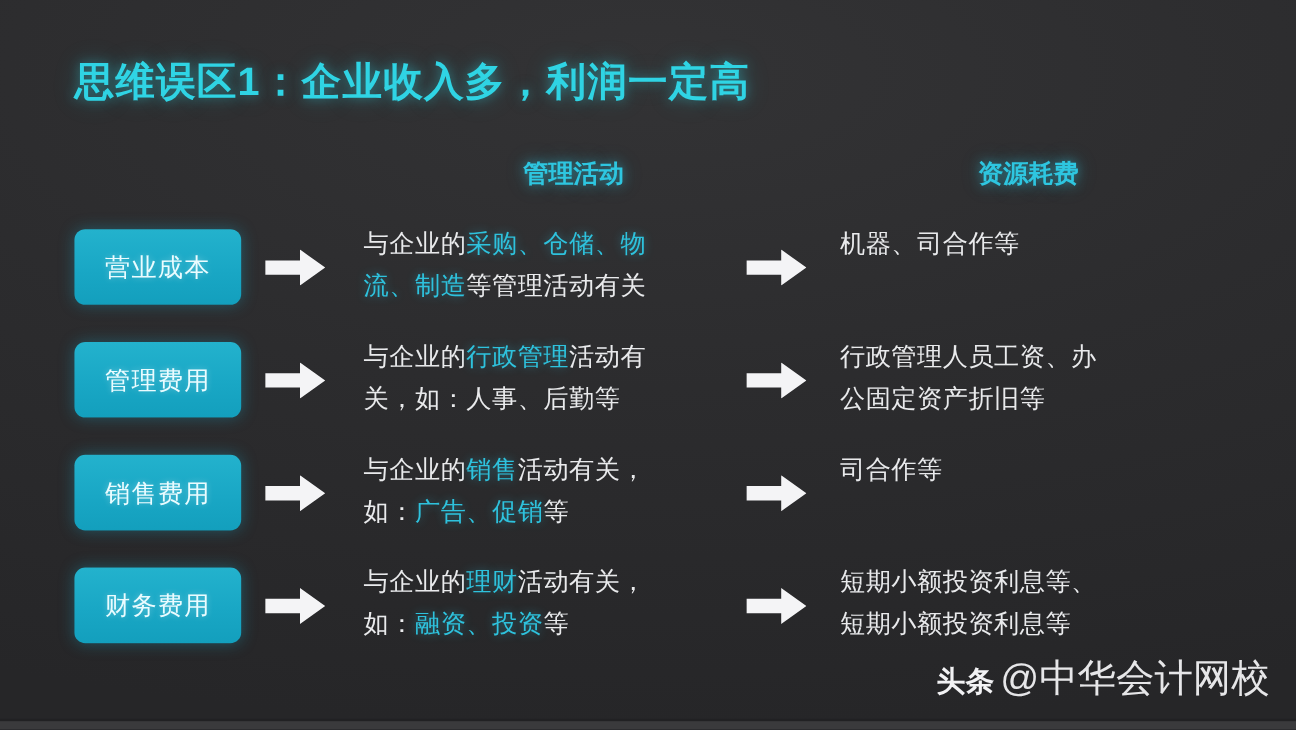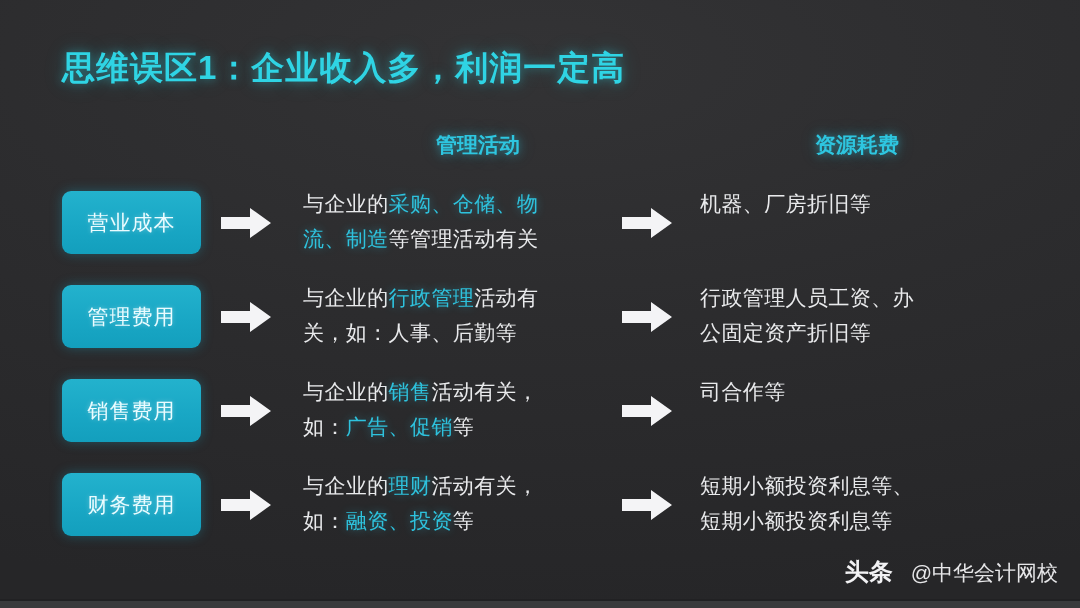--- a/index.html
+++ b/index.html
@@ -133,30 +133,30 @@
     text-shadow: 0 0 8px rgba(46, 194, 221, 0.45);
   }
 
   
   .watermark {
     position: absolute;
     right: 22px;
     bottom: 20px;
     display: flex;
     align-items: baseline;
-    gap: 18px;
+    gap: 5px;
     white-space: nowrap;
   }
   .wm-brand {
     font-size: 24px;
     font-weight: bold;
     color: #f2f2f4;
   }
   .wm-handle {
-    font-size: 21px;
+    font-size: 32px;
     font-weight: normal;
     color: #e6e6e8;
   }
 </style>
 </head>
 <body>
 
 <div class="slide">
 
   <div class="title">思维误区1：企业收入多，利润一定高</div>
@@ -178,21 +178,21 @@
         <div class="text-block mid">
           <div><span class="">与企业的</span><span class="hl">采购、仓储、物</span></div>
           <div><span class="hl">流、制造</span><span class="">等管理活动有关</span></div>
         </div>
         <div class="arrow a2">
           <svg viewBox="0 0 50 30" width="50" height="30" aria-hidden="true">
             <path d="M0 9 L29 9 L29 0 L50 15 L29 30 L29 21 L0 21 Z" fill="#f4f4f6"></path>
           </svg>
         </div>
         <div class="text-block right">
-          <div>机器、厂房折旧等</div>
+          <div>机器、司合作等</div>
         </div>
       </div>
       <div class="row">
         <div class="chip">
           <span class="chip-text">管理费用</span>
         </div>
         <div class="arrow a1">
           <svg viewBox="0 0 50 30" width="50" height="30" aria-hidden="true">
             <path d="M0 9 L29 9 L29 0 L50 15 L29 30 L29 21 L0 21 Z" fill="#f4f4f6"></path>
           </svg>

